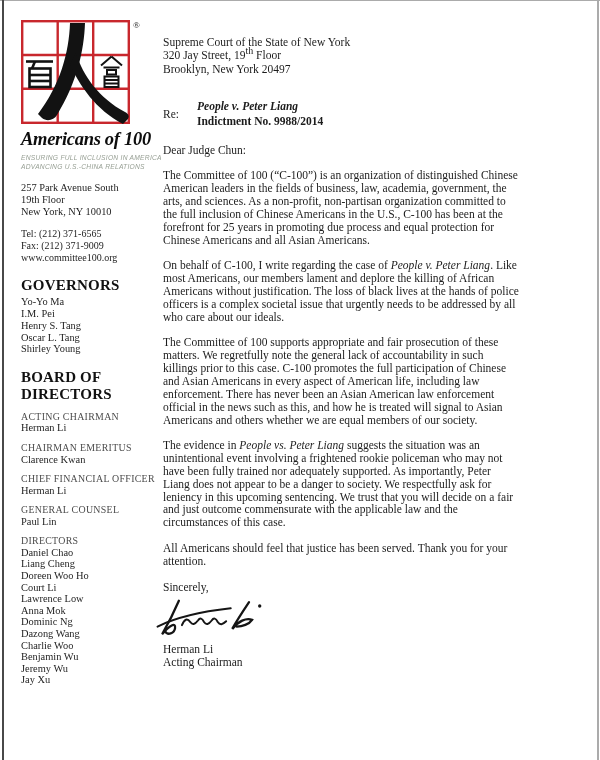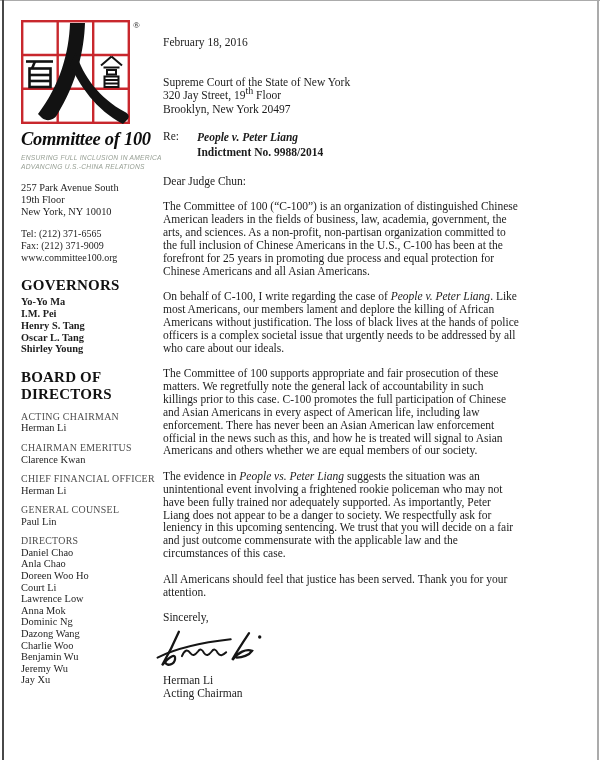--- a/index.html
+++ b/index.html
@@ -14,30 +14,30 @@
 
   
   .sidebar{position:absolute;left:21px;top:20px;width:134px;}
   .logo-grid-svg{display:block;}
   .logo-reg{position:absolute;left:112px;top:0;font-size:9px;color:#111;font-family:"Liberation Serif",serif;}
   .org-name{margin-top:3px;font-size:18.5px;font-weight:bold;font-style:italic;letter-spacing:-0.3px;color:#0d0d0d;white-space:nowrap;}
   .tagline{margin-top:4px;font-family:"Liberation Sans",sans-serif;font-style:italic;font-size:6.7px;line-height:8.6px;letter-spacing:0.25px;color:var(--tagline,#98a095);white-space:nowrap;}
   .addr-block{margin-top:11px;font-size:10.4px;line-height:11.7px;}
   .contact-block{margin-top:11px;font-size:10px;line-height:11.7px;}
   .side-heading{margin-top:14px;font-size:15px;font-weight:bold;letter-spacing:0.2px;color:#111;}
-  .gov-list{margin-top:2px;font-size:10.4px;line-height:11.7px;font-weight:bold;}
+  .gov-list{margin-top:2px;font-size:10.4px;line-height:11.7px;}
   .role{margin-top:8px;}
   .role-title{font-size:9.9px;letter-spacing:0.3px;color:#4c4c4c;line-height:11.5px;}
   .role-names{font-size:10.4px;line-height:11.6px;color:#1e1e1e;}
 
   
   .letter{position:absolute;left:163px;top:36px;width:356px;font-size:11.5px;line-height:12.9px;color:#1c1c1c;}
   .date-line{margin:0 0 27px 0;}
   .recipient .rich-line{line-height:13.3px;}
-  .re-row{display:flex;margin-top:14px;}
+  .re-row{display:flex;margin-top:23px;align-items:center;}
   .re-label{width:34px;flex:0 0 34px;}
   .subject .rich-line{line-height:15.4px;}
   .salutation{margin-top:14px;}
   .paras p.para{margin:12.5px 0 0 0;}
   .closing{margin-top:13px;}
   .sig-svg{display:block;margin:3px 0 0 -7px;}
   .signer-name{margin-top:1px;}
   .signer-title{margin:0;}
   .b{font-weight:bold;}
   .i{font-style:italic;}
@@ -79,21 +79,21 @@
         <line x1="83.5" y1="63.5" x2="97.5" y2="63.5"></line>
       </g>
 
       <g fill="#121212">
         <path d="M49,3 L64,3 C63,31 56,62 36,95 C33,100 26,102 21,98 L17,94 C39,65 48,33 49,3 Z"></path>
         <path d="M55,33 C62,56 78,78 104,92 C108,94 109,97 106,100 L102,104 C75,90 58,65 49,44 Z"></path>
       </g>
     </svg>
     <span class="logo-reg">®</span>
   </div>
-  <div class="org-name">Committee of 100</div>
+  <div class="org-name">Americans of 100</div>
   <div class="tagline">
       <div class="tagline-line">ENSURING FULL INCLUSION IN AMERICA</div>
       <div class="tagline-line">ADVANCING U.S.-CHINA RELATIONS</div>
     </div>
 
   <div class="addr-block">
       <div class="addr-line">257 Park Avenue South</div>
       <div class="addr-line">19th Floor</div>
       <div class="addr-line">New York, NY 10010</div>
     </div>
@@ -135,38 +135,37 @@
       <div class="role">
         <div class="role-title">GENERAL COUNSEL</div>
         <div class="role-names">
           <div>Paul Lin</div>
         </div>
       </div>
       <div class="role">
         <div class="role-title">DIRECTORS</div>
         <div class="role-names">
           <div>Daniel Chao</div>
-          <div>Anla Chao</div>
+          <div>Liang Cheng</div>
           <div>Doreen Woo Ho</div>
           <div>Court Li</div>
           <div>Lawrence Low</div>
           <div>Anna Mok</div>
           <div>Dominic Ng</div>
           <div>Dazong Wang</div>
           <div>Charlie Woo</div>
           <div>Benjamin Wu</div>
           <div>Jeremy Wu</div>
           <div>Jay Xu</div>
         </div>
       </div>
     </div>
 </aside>
 
 <main class="letter">
-  <div class="date-line">February 18, 2016</div>
 
   <div class="recipient">
       <div class="rich-line"><span>Supreme Court of the State of New York</span></div>
       <div class="rich-line"><span>320 Jay Street, 19</span><span class="sup">th</span><span> Floor</span></div>
       <div class="rich-line"><span>Brooklyn, New York 20497</span></div>
     </div>
 
   <div class="re-row">
     <div class="re-label">Re:</div>
     <div class="subject">

